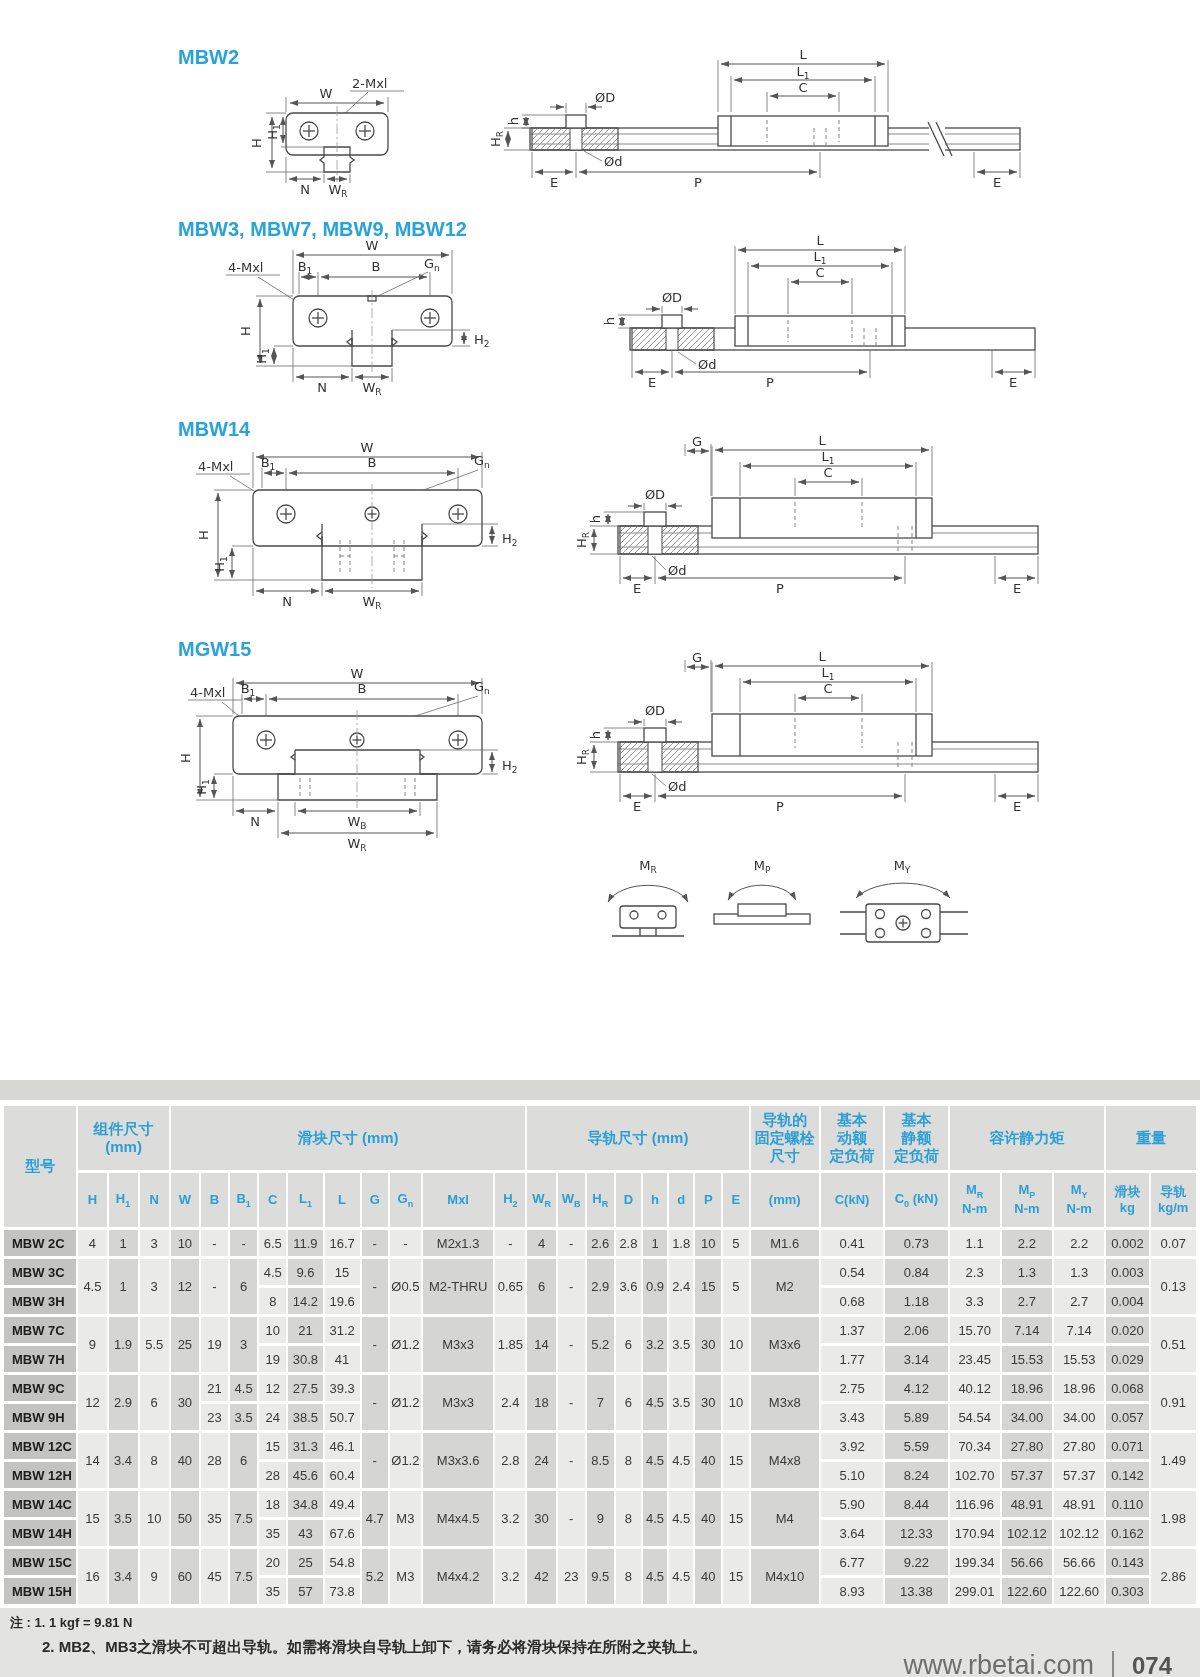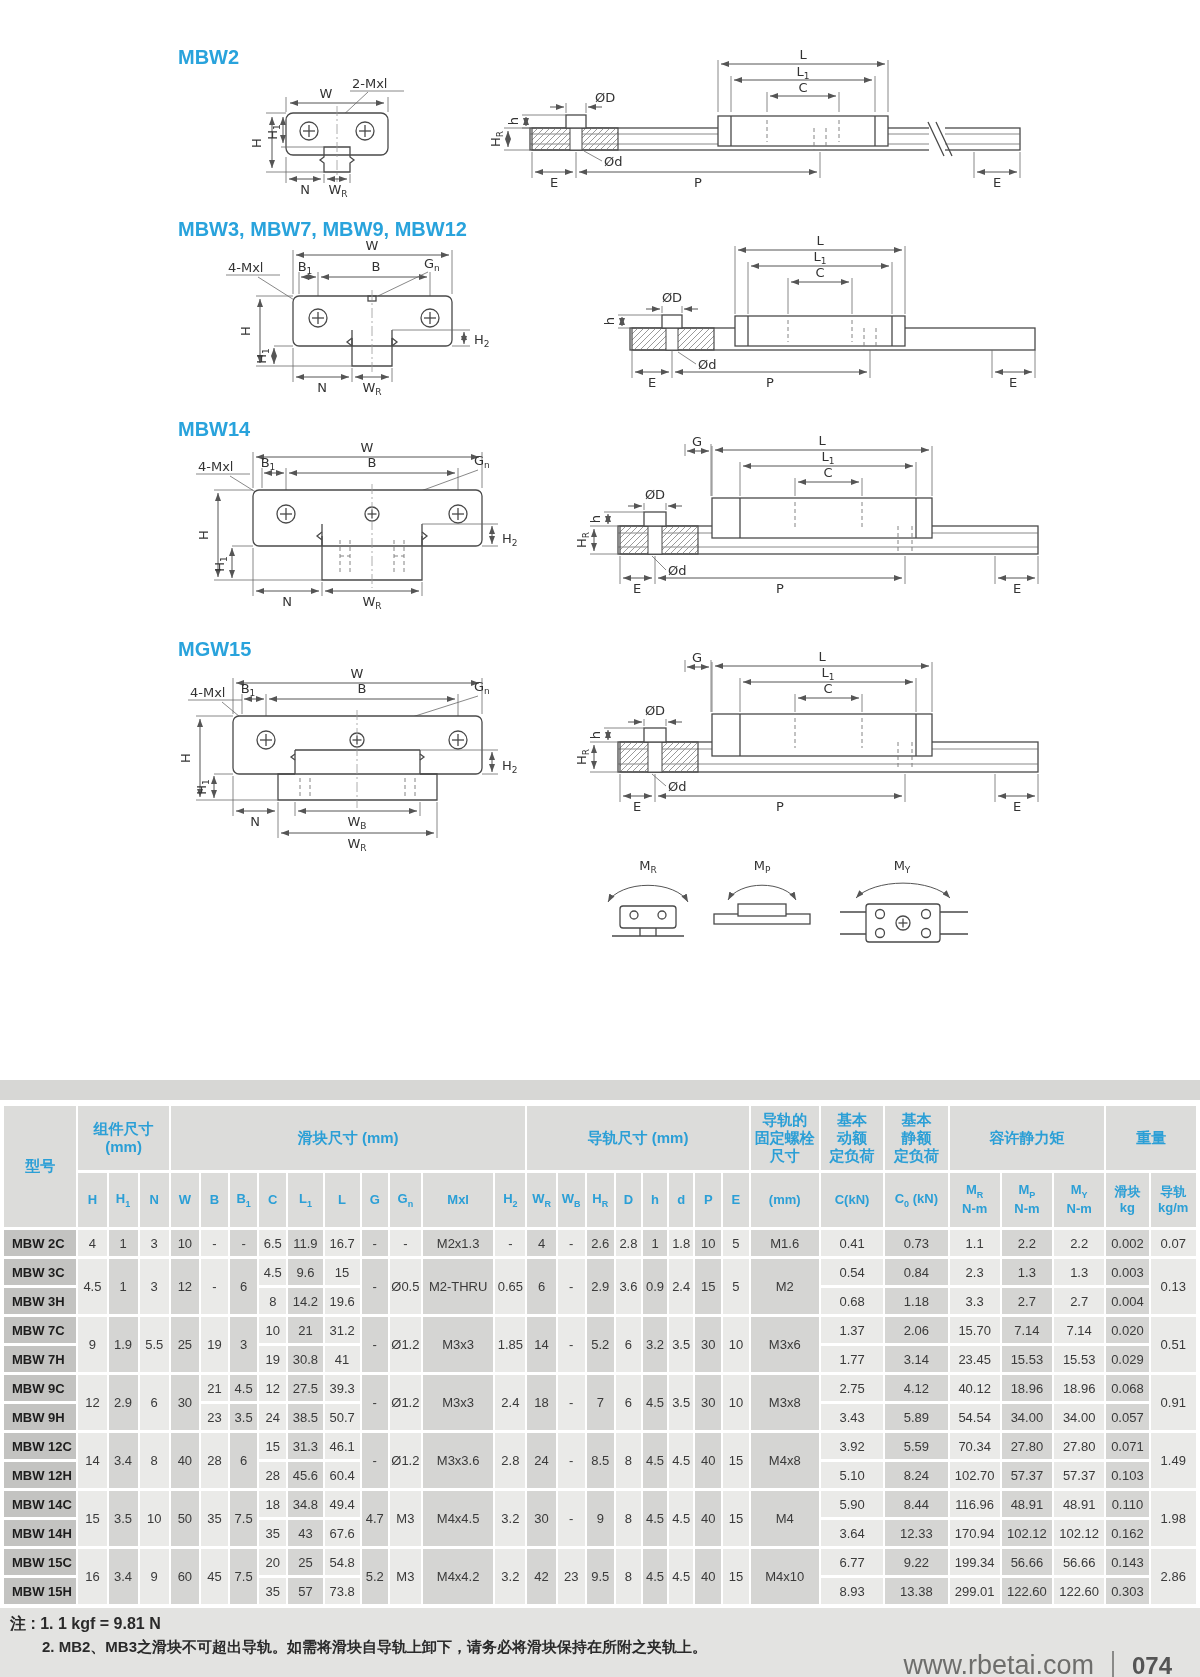--- a/index.html
+++ b/index.html
@@ -31,21 +31,21 @@
   .model-h{background:#dcdcda;color:#2b9fd6;font-size:15px;font-weight:bold}
   .colh{background:#dcdcda;color:#2b9fd6;font-size:13px;font-weight:bold;height:54px;line-height:1.25}
   .colh sub{font-size:9px}
   tbody td{background:#eaeae8;font-size:13px;color:#3a3a3a;height:26px}
   tbody td.sh{background:#d5d5d3}
   tbody th.model{background:#c3c3c1;color:#1d1d1d;font-size:13px;font-weight:bold;
                  text-align:left;padding-left:8px;height:26px}
 
   
   .notes-bg{position:absolute;left:0;top:1608px;width:1200px;height:69px;background:#e3e3e1}
-  .note1{position:absolute;left:10px;top:6px;font-size:16px;font-weight:600;color:#2a2a2a}
+  .note1{position:absolute;left:10px;top:6px;font-size:13px;font-weight:600;color:#2a2a2a}
   .note2{position:absolute;left:42px;top:30px;font-size:15px;font-weight:600;color:#2a2a2a}
   .footer{position:absolute;right:28px;top:42px;display:flex;align-items:center;gap:18px}
   .url{font-size:27px;color:#6e6e6c}
   .fdiv{width:2px;height:30px;background:#8a8a88}
   .pageno{font-size:24px;color:#555;font-weight:bold}
 </style>
 </head>
 <body>
 
 <svg id="diagram-canvas" width="1200" height="1045">
@@ -710,21 +710,21 @@
         <tr>
           <th class="model">MBW 12H</th>
           <td>28</td>
           <td class="sh">45.6</td>
           <td>60.4</td>
           <td>5.10</td>
           <td class="sh">8.24</td>
           <td>102.70</td>
           <td class="sh">57.37</td>
           <td>57.37</td>
-          <td class="sh">0.103</td>
+          <td class="sh">0.142</td>
         </tr>
         <tr>
           <th class="model">MBW 14C</th>
           <td rowspan="2">15</td>
           <td rowspan="2" class="sh">3.5</td>
           <td rowspan="2">10</td>
           <td rowspan="2" class="sh">50</td>
           <td rowspan="2">35</td>
           <td rowspan="2" class="sh">7.5</td>
           <td>18</td>

